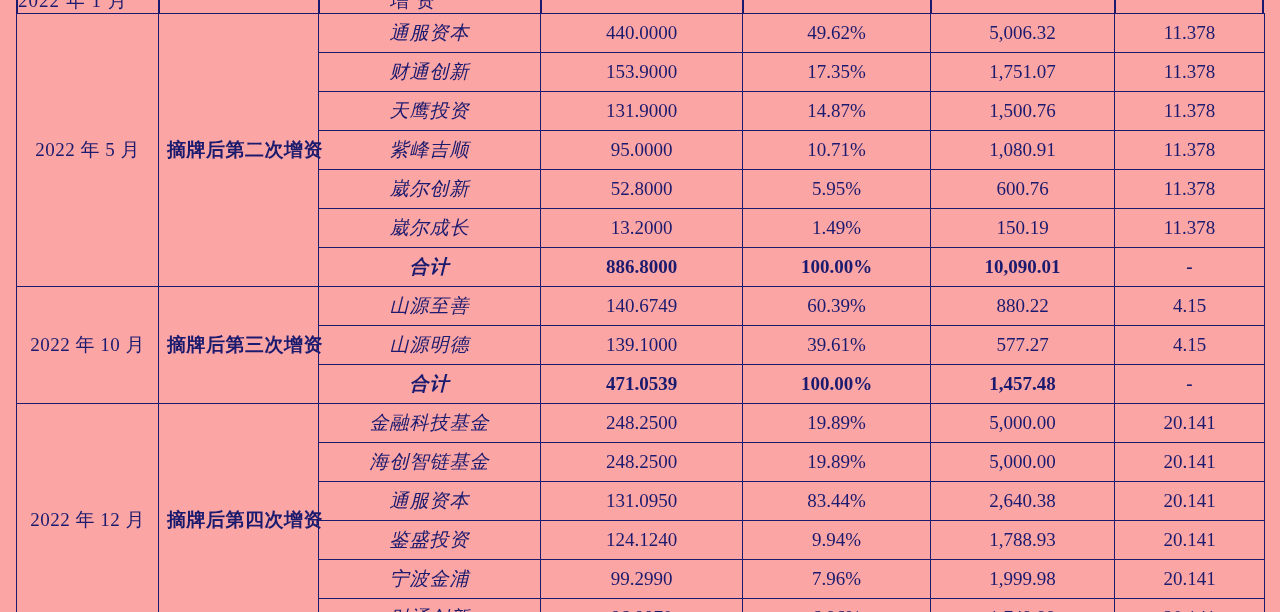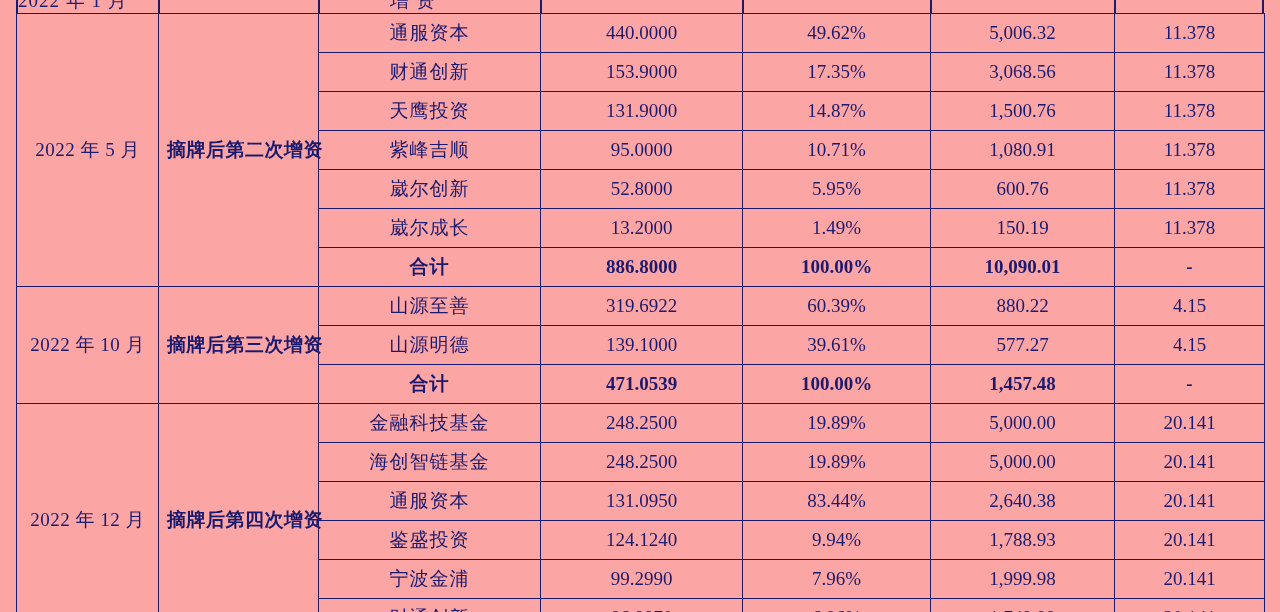--- a/index.html
+++ b/index.html
@@ -77,20 +77,21 @@
     font-weight: bold;
     font-size: 19px;
     text-align: left;
     padding-left: 14px;
     letter-spacing: 0.5px;
     line-height: 1.25;
   }
   td.investor {
     text-align: center;
     letter-spacing: 1px;
+    font-style: italic;
   }
   td.num {
     text-align: center;
   }
   tr.total td {
     font-weight: bold;
   }
   .col-a { width: 142px; }
   .col-b { width: 160px; }
   .col-c { width: 222px; }
@@ -137,21 +138,21 @@
         <td class="investor">通服资本</td>
         <td class="num">440.0000</td>
         <td class="num">49.62%</td>
         <td class="num">5,006.32</td>
         <td class="num">11.378</td>
       </tr>
       <tr>
         <td class="investor">财通创新</td>
         <td class="num">153.9000</td>
         <td class="num">17.35%</td>
-        <td class="num">3,068.56</td>
+        <td class="num">1,751.07</td>
         <td class="num">11.378</td>
       </tr>
       <tr>
         <td class="investor">天鹰投资</td>
         <td class="num">131.9000</td>
         <td class="num">14.87%</td>
         <td class="num">1,500.76</td>
         <td class="num">11.378</td>
       </tr>
       <tr>
@@ -180,21 +181,21 @@
         <td class="num">886.8000</td>
         <td class="num">100.00%</td>
         <td class="num">10,090.01</td>
         <td class="num">-</td>
       </tr>
 
       <tr>
         <td class="period" rowspan="3">2022 年 10 月</td>
         <td class="roundname" rowspan="3">摘牌后第三次增资</td>
         <td class="investor">山源至善</td>
-        <td class="num">319.6922</td>
+        <td class="num">140.6749</td>
         <td class="num">60.39%</td>
         <td class="num">880.22</td>
         <td class="num">4.15</td>
       </tr>
       <tr>
         <td class="investor">山源明德</td>
         <td class="num">139.1000</td>
         <td class="num">39.61%</td>
         <td class="num">577.27</td>
         <td class="num">4.15</td>

